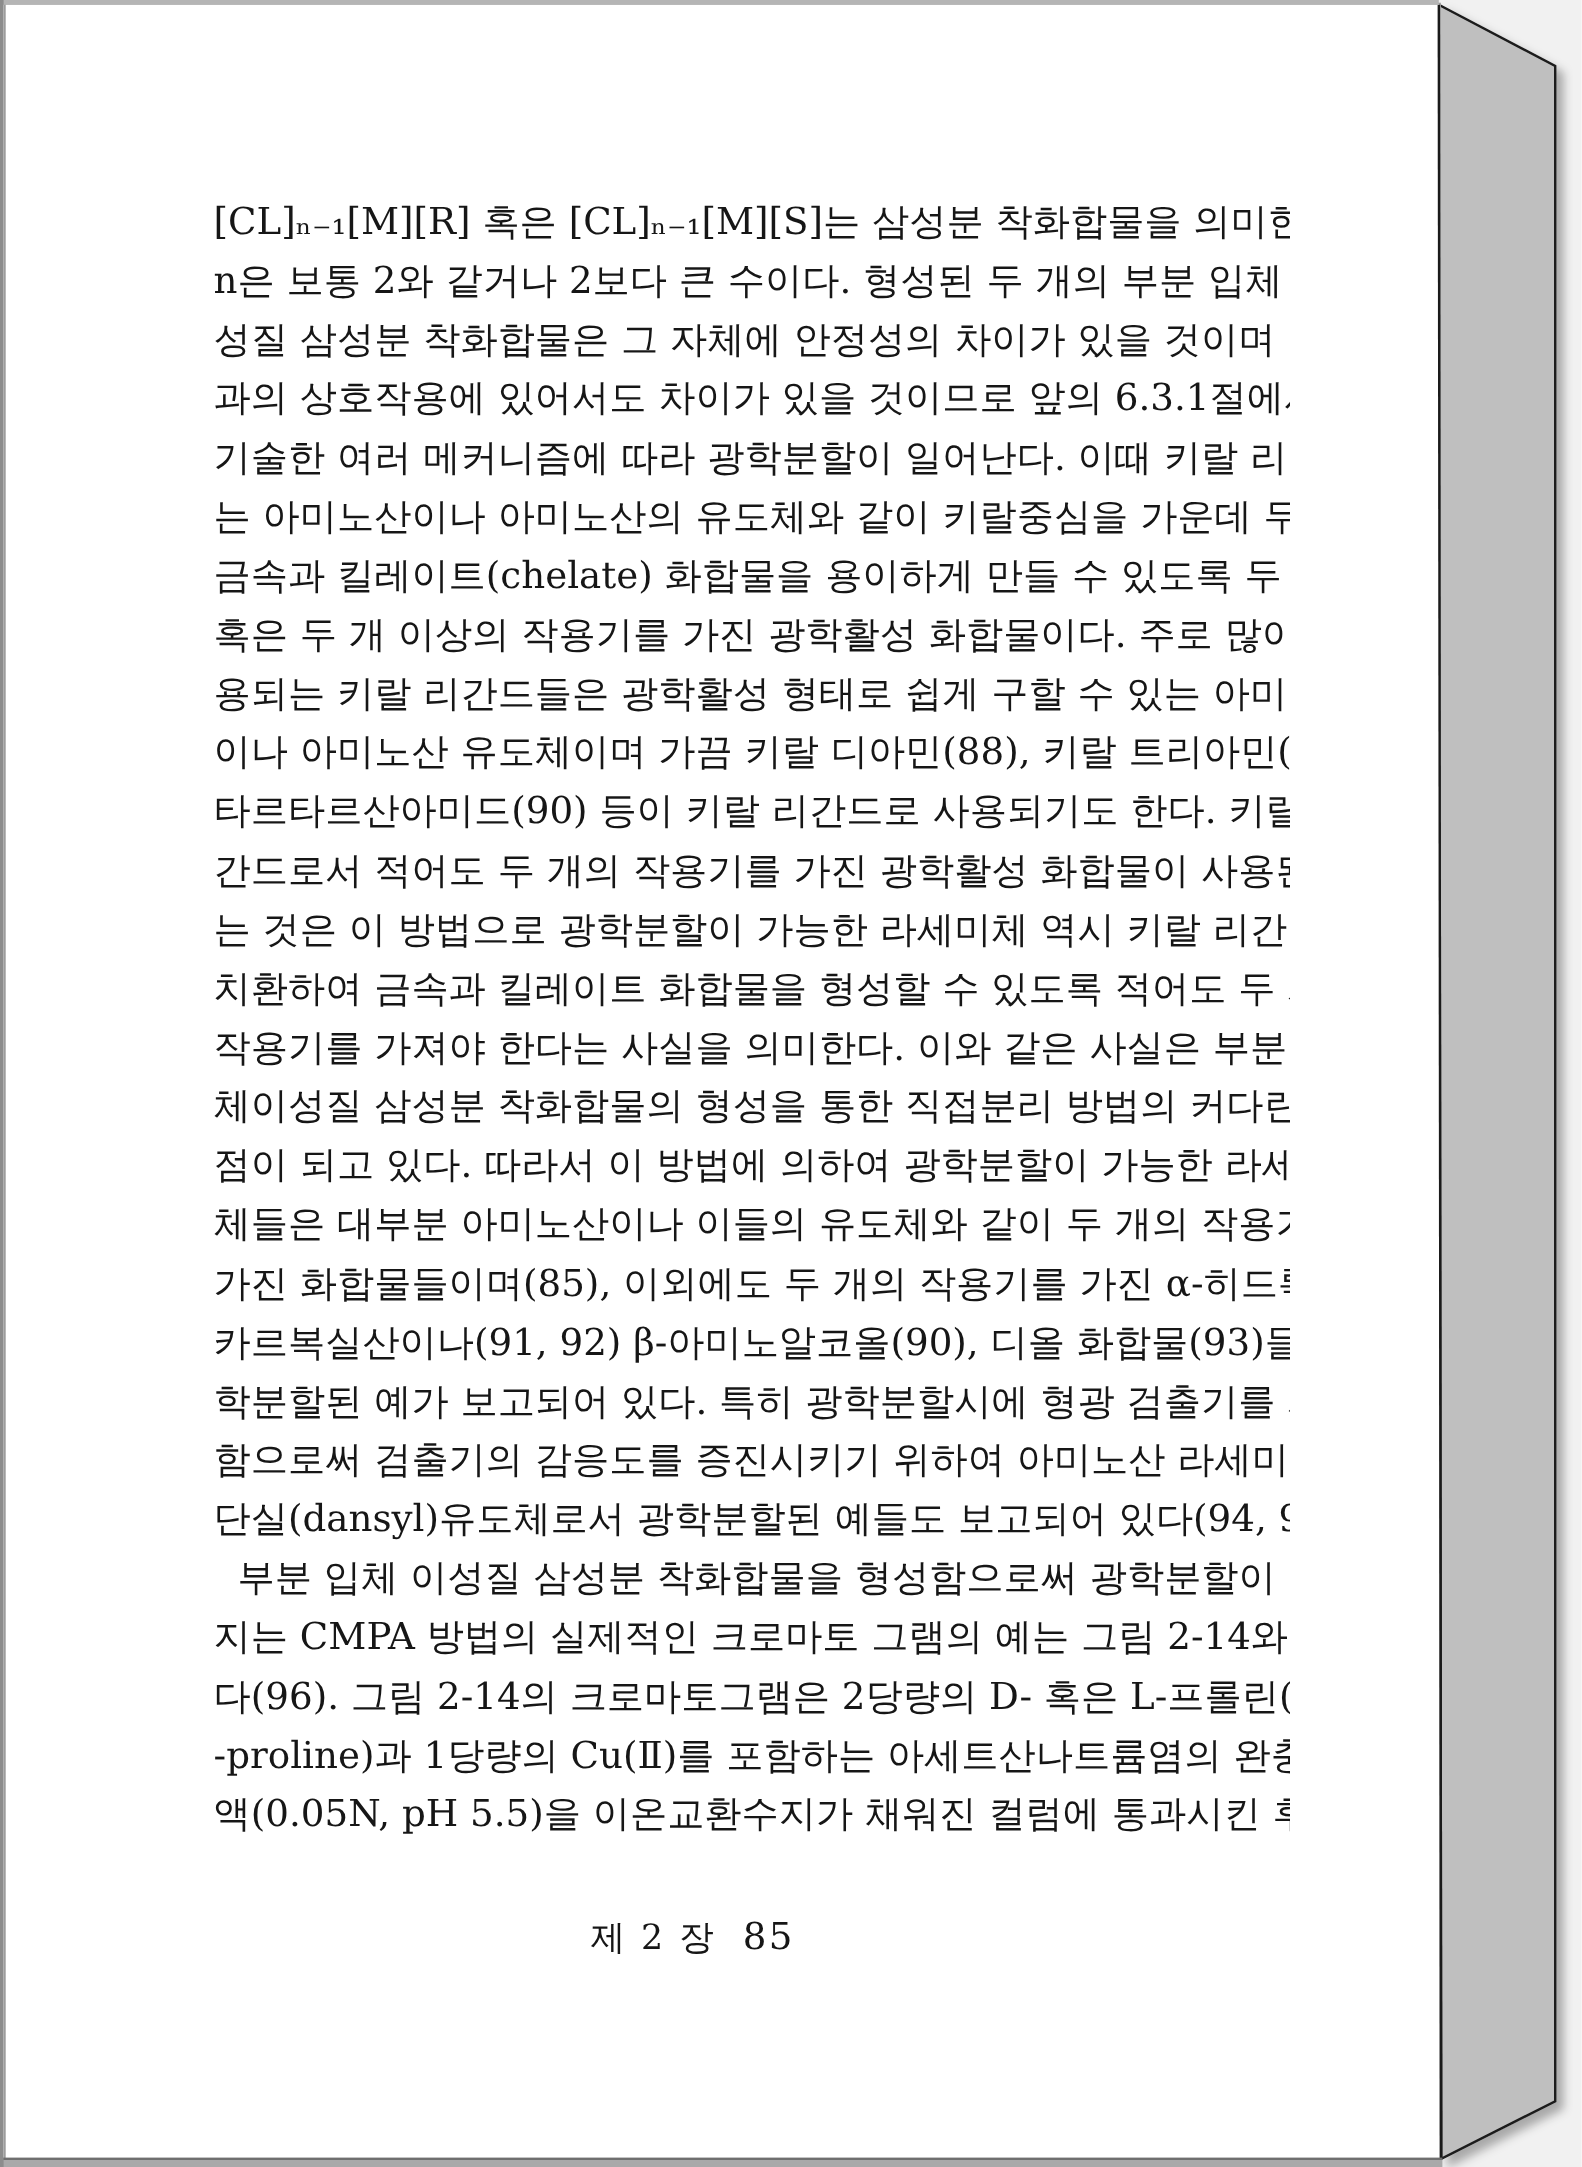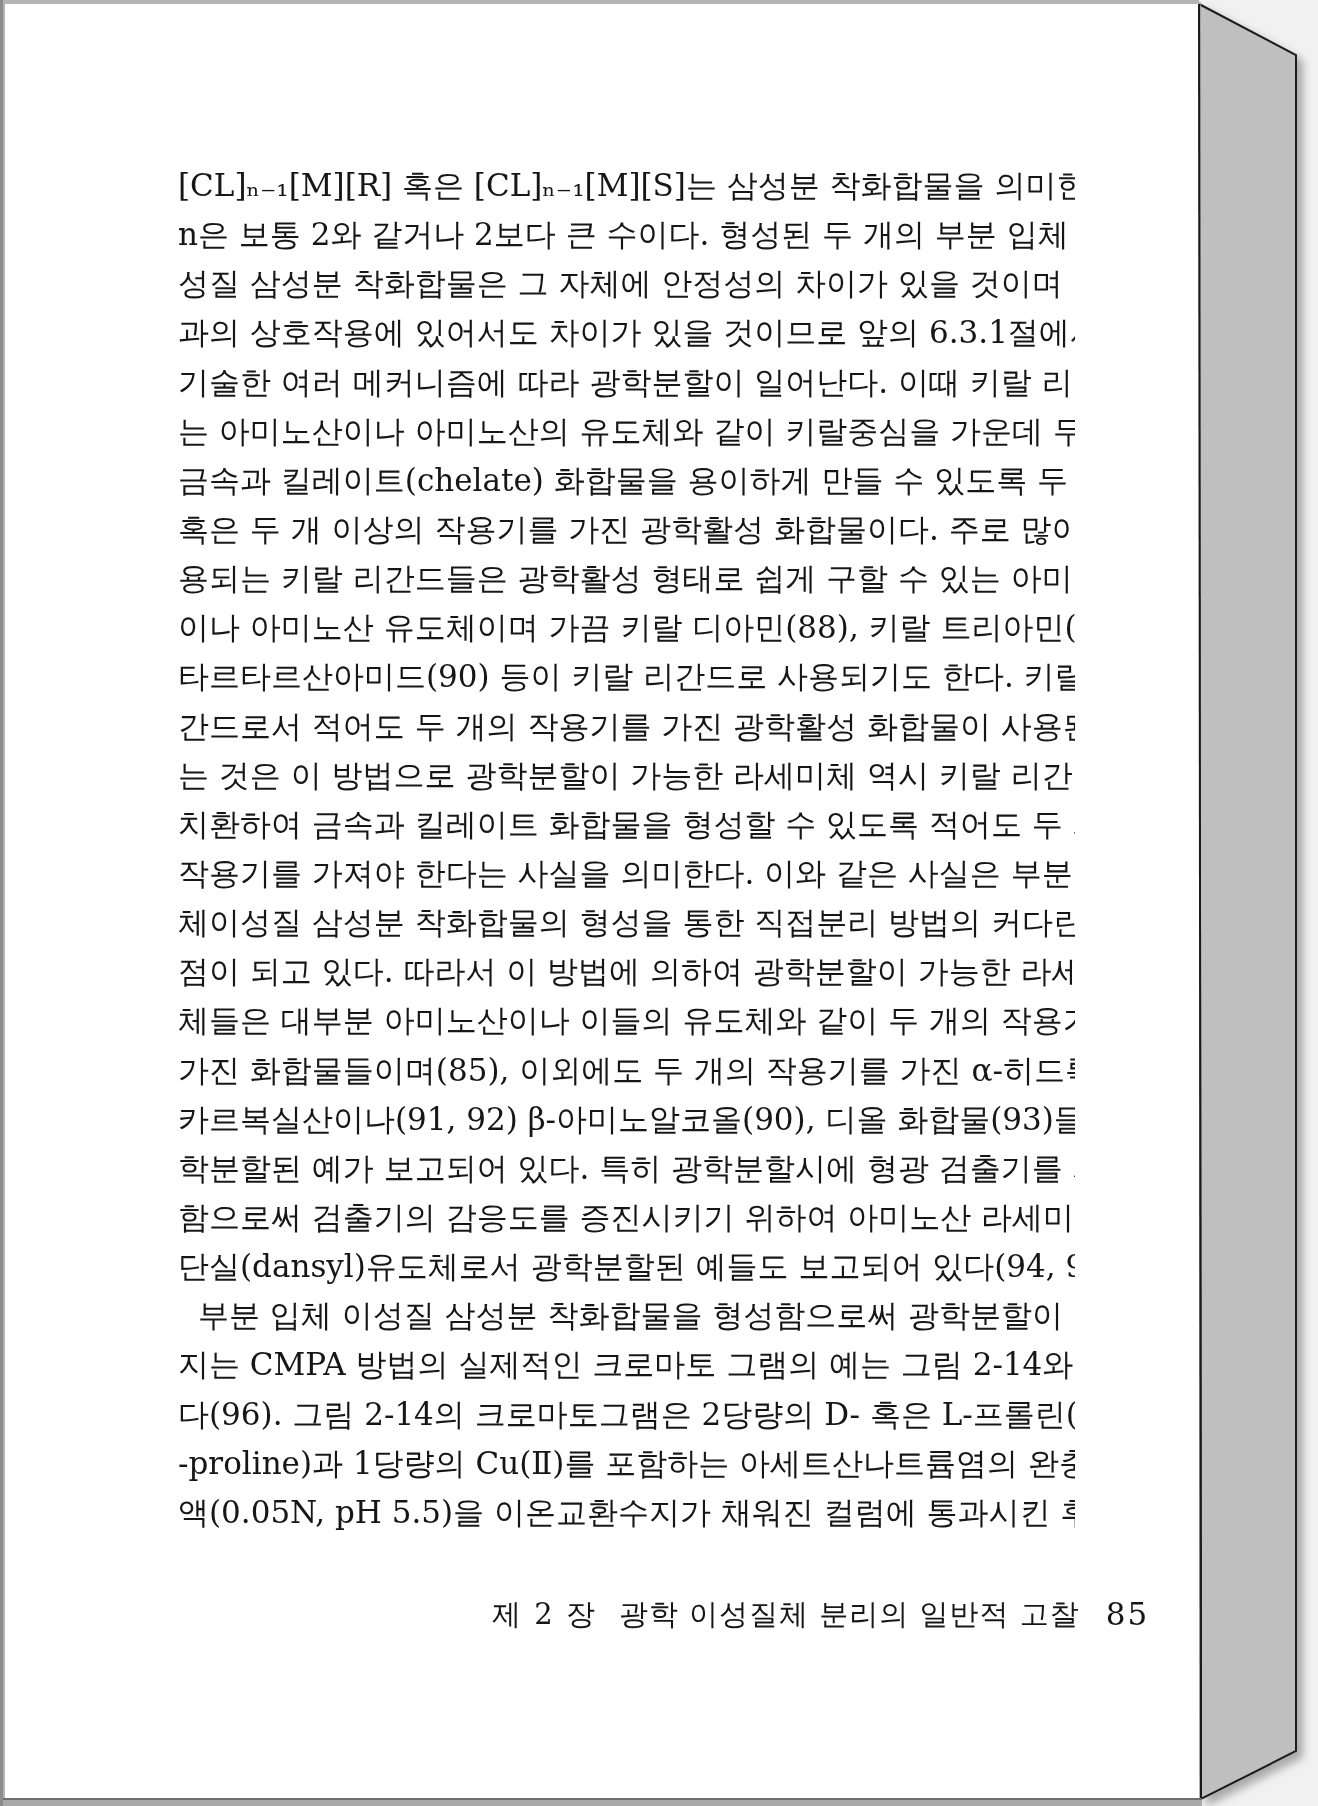--- a/index.html
+++ b/index.html
@@ -104,17 +104,16 @@
     <div class="line para-end">단실(dansyl)유도체로서 광학분할된 예들도 보고되어 있다(94, 95).</div>
     <div class="line indent">부분 입체 이성질 삼성분 착화합물을 형성함으로써 광학분할이 이루어</div>
     <div class="line">지는 CMPA 방법의 실제적인 크로마토 그램의 예는 그림 2-14와 같</div>
     <div class="line">다(96). 그림 2-14의 크로마토그램은 2당량의 D- 혹은 L-프롤린(L</div>
     <div class="line">-proline)과 1당량의 Cu(Ⅱ)를 포함하는 아세트산나트륨염의 완충용</div>
     <div class="line">액(0.05N, pH 5.5)을 이온교환수지가 채워진 컬럼에 통과시킨 후 똑</div>
   </div>
 
   <div class="footer">
     <span class="chapter">제 2 장</span>
-    <span class="title">광학 이성질체 분리의 일반적 고찰</span>
     <span class="page-number">85</span>
   </div>
 
 </div>
 
 </body></html>

